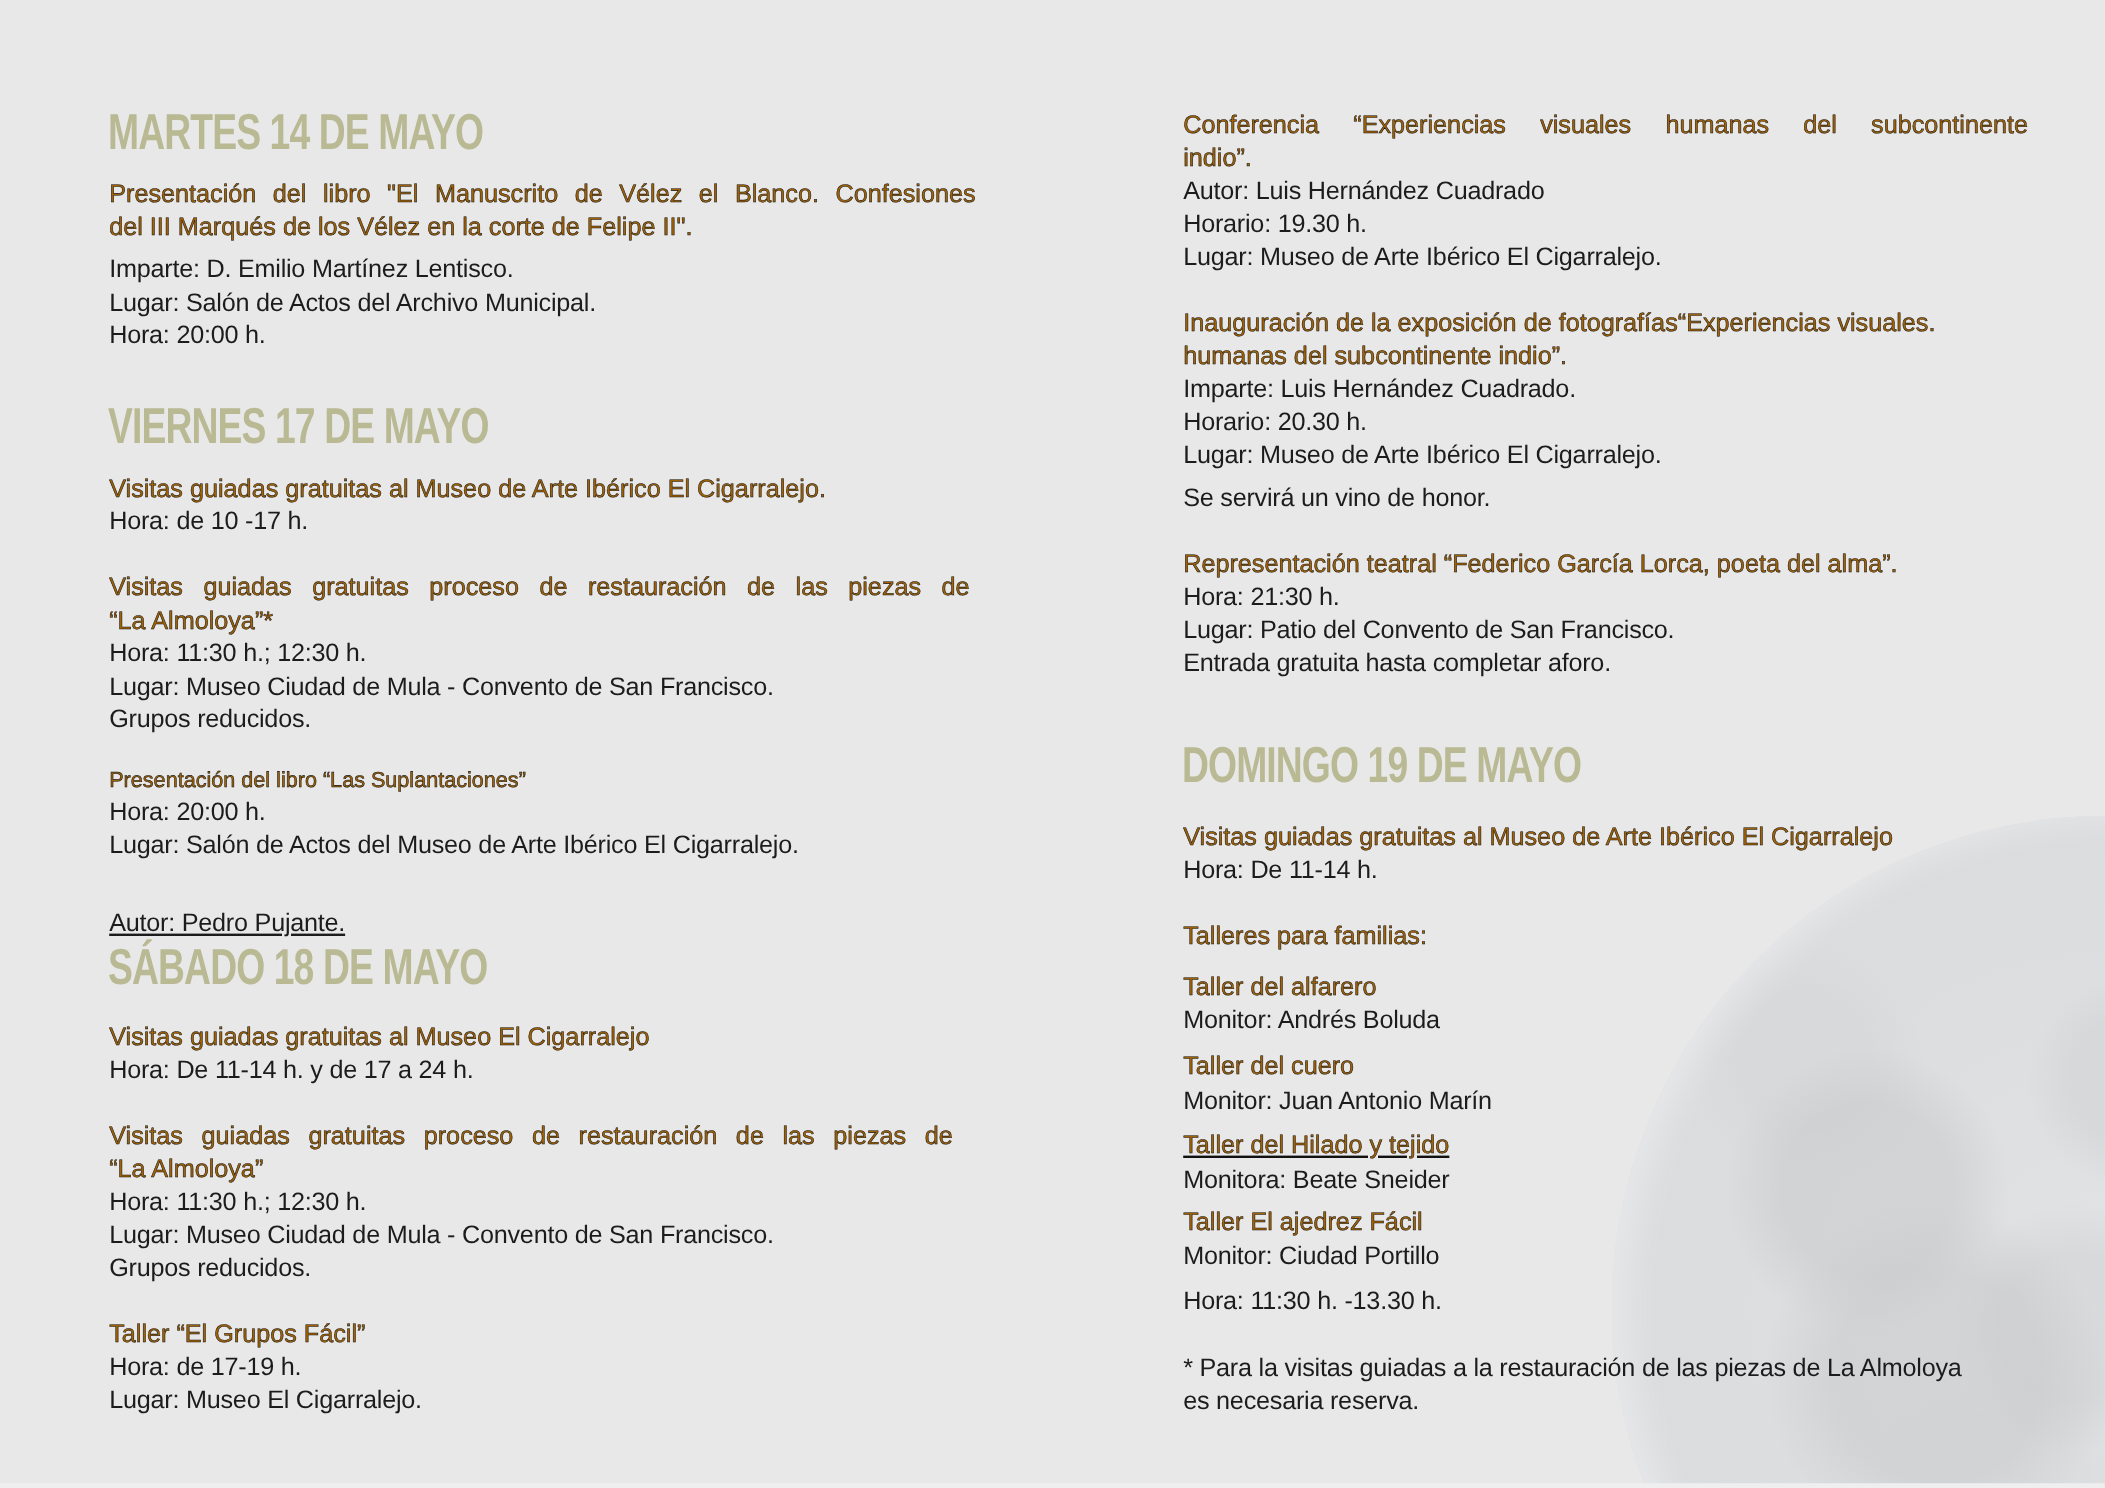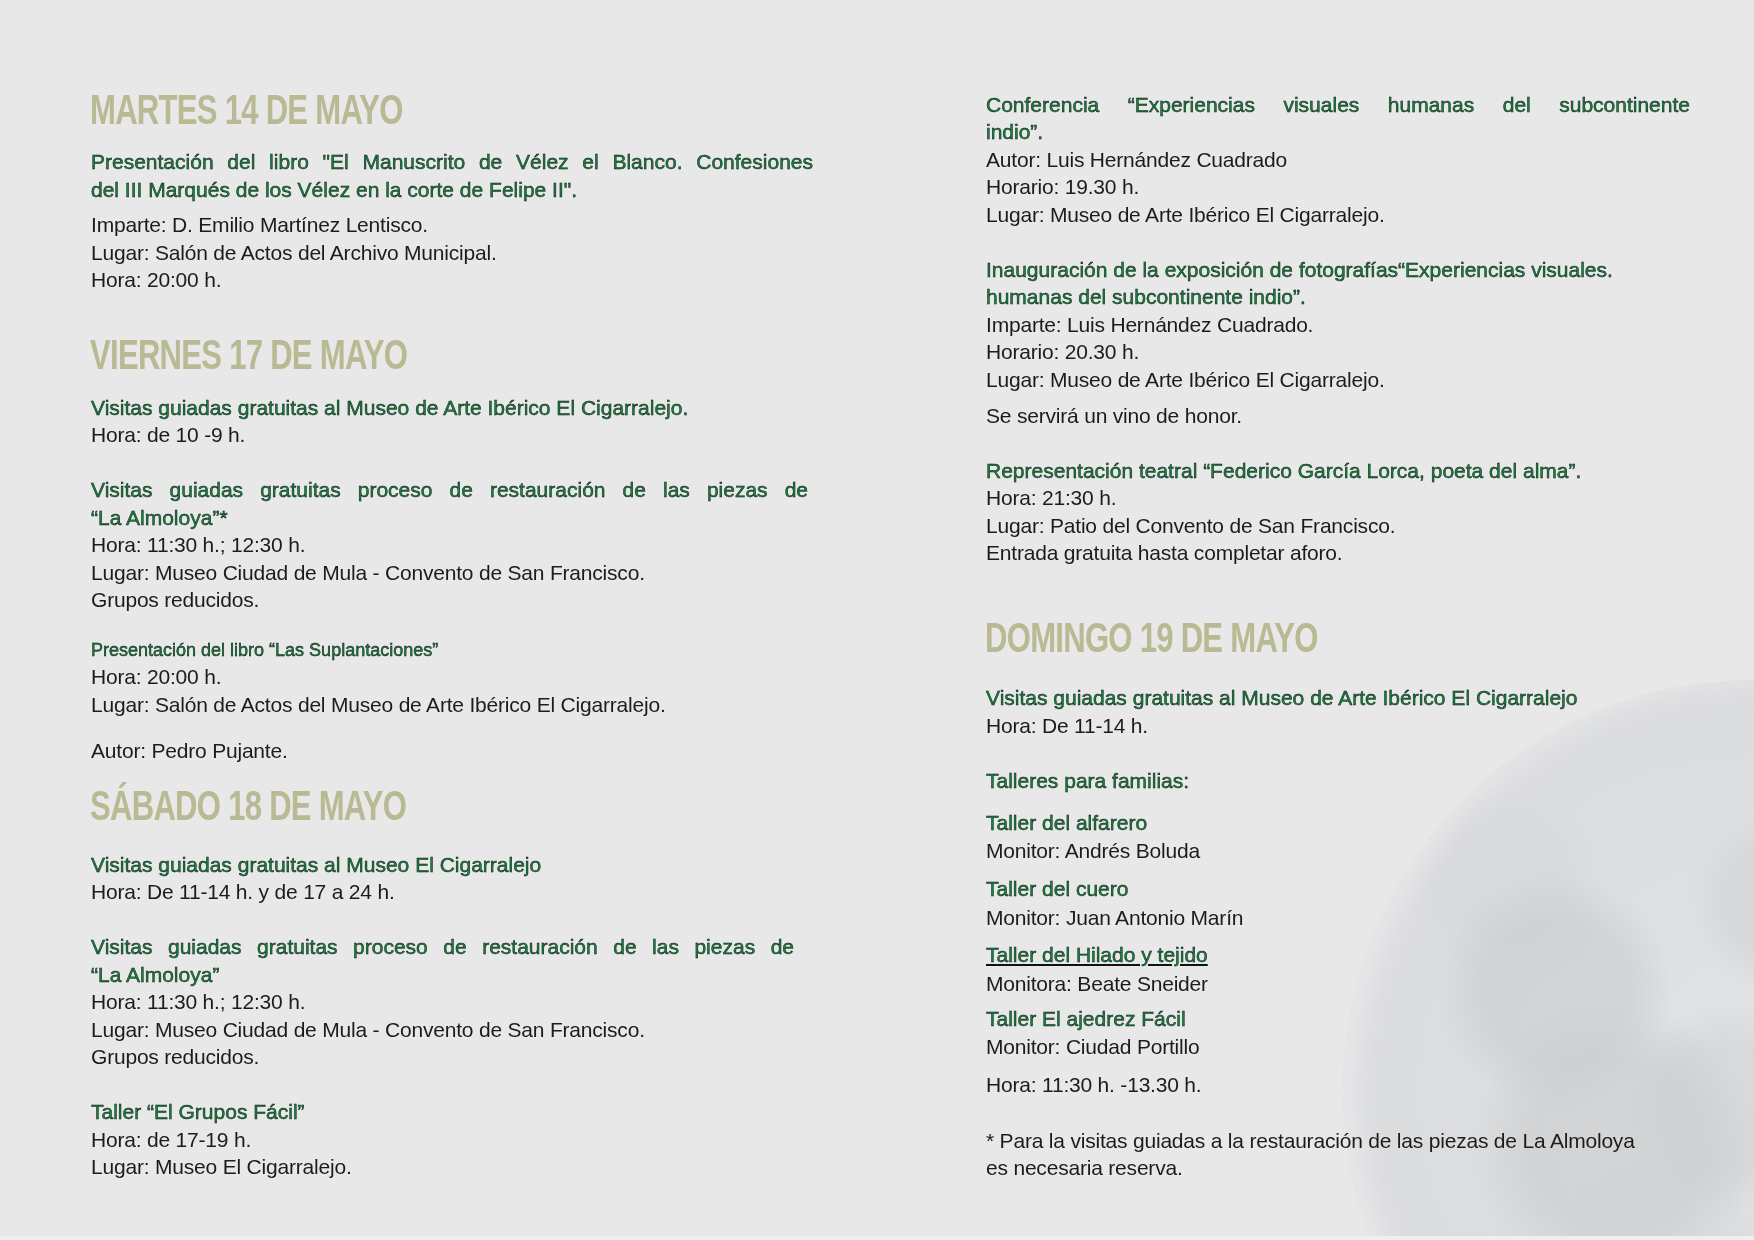--- a/index.html
+++ b/index.html
@@ -31,21 +31,21 @@
   .col-right { left:986px; width:704px; }
 
   .heading {
     position:absolute; left:-1px;
     font-family:"Liberation Sans", sans-serif; font-weight:bold;
     font-size:42px; line-height:44px; color:#b9b994;
     transform:scaleX(0.74); transform-origin:left center;
     letter-spacing:-1px; white-space:nowrap;
   }
   .ln { position:absolute; left:0; white-space:nowrap; font-size:21px; line-height:28px; }
-  .title { color:#15803d; font-weight:normal; -webkit-text-stroke:0.45px #111; }
+  .title { color:#a16207; font-weight:normal; -webkit-text-stroke:0.45px #111; }
   .title.small { font-size:18px; }
   .detail { color:#1c1c1c; font-weight:normal; letter-spacing:-0.2px; }
   .just { white-space:normal; text-align:justify; text-align-last:justify; }
 </style>
 </head>
 <body>
 
 <div class="page">
   <div class="moon"></div>
   <div class="bottom-strip"></div>
@@ -57,34 +57,34 @@
       <div class="ln title just" style="top:148px; width:722px;">Presentación del libro "El Manuscrito de Vélez el Blanco. Confesiones</div>
       <div class="ln title" style="top:176px;">del III Marqués de los Vélez en la corte de Felipe II".</div>
       <div class="ln detail" style="top:211px;">Imparte: D. Emilio Martínez Lentisco.</div>
       <div class="ln detail" style="top:239px;">Lugar: Salón de Actos del Archivo Municipal.</div>
       <div class="ln detail" style="top:266px;">Hora: 20:00 h.</div>
     </div>
 
     <div class="heading" style="top:333px;">VIERNES 17 DE MAYO</div>
     <div>
       <div class="ln title" style="top:394px;">Visitas guiadas gratuitas al  Museo de Arte Ibérico El Cigarralejo.</div>
-      <div class="ln detail" style="top:421px;">Hora: de 10 -9 h.</div>
+      <div class="ln detail" style="top:421px;">Hora: de 10 -17 h.</div>
     </div>
     <div>
       <div class="ln title just" style="top:476px; width:717px;">Visitas guiadas gratuitas proceso de restauración de las piezas de</div>
       <div class="ln title" style="top:504px;">“La Almoloya”*</div>
       <div class="ln detail" style="top:531px;">Hora: 11:30 h.; 12:30 h.</div>
       <div class="ln detail" style="top:559px;">Lugar: Museo Ciudad de Mula - Convento de San Francisco.</div>
       <div class="ln detail" style="top:586px;">Grupos reducidos.</div>
     </div>
     <div>
       <div class="ln title small" style="top:636px;">Presentación del libro “Las Suplantaciones”</div>
       <div class="ln detail" style="top:663px;">Hora: 20:00 h.</div>
       <div class="ln detail" style="top:691px;">Lugar: Salón de Actos del Museo de Arte Ibérico El Cigarralejo.</div>
-      <div class="ln detail" style="top:737px;">Autor: Pedro Pujante.</div>
+      <div class="ln detail" style="top:756px;text-decoration:underline;">Autor: Pedro Pujante.</div>
     </div>
 
     <div class="heading" style="top:784px;">SÁBADO 18 DE MAYO</div>
     <div>
       <div class="ln title" style="top:851px;">Visitas guiadas gratuitas al  Museo El Cigarralejo</div>
       <div class="ln detail" style="top:878px;">Hora: De 11-14 h. y de 17 a 24 h.</div>
     </div>
     <div>
       <div class="ln title just" style="top:933px; width:703px;">Visitas guiadas gratuitas proceso de restauración de las piezas de</div>
       <div class="ln title" style="top:961px;">“La Almoloya”</div>

